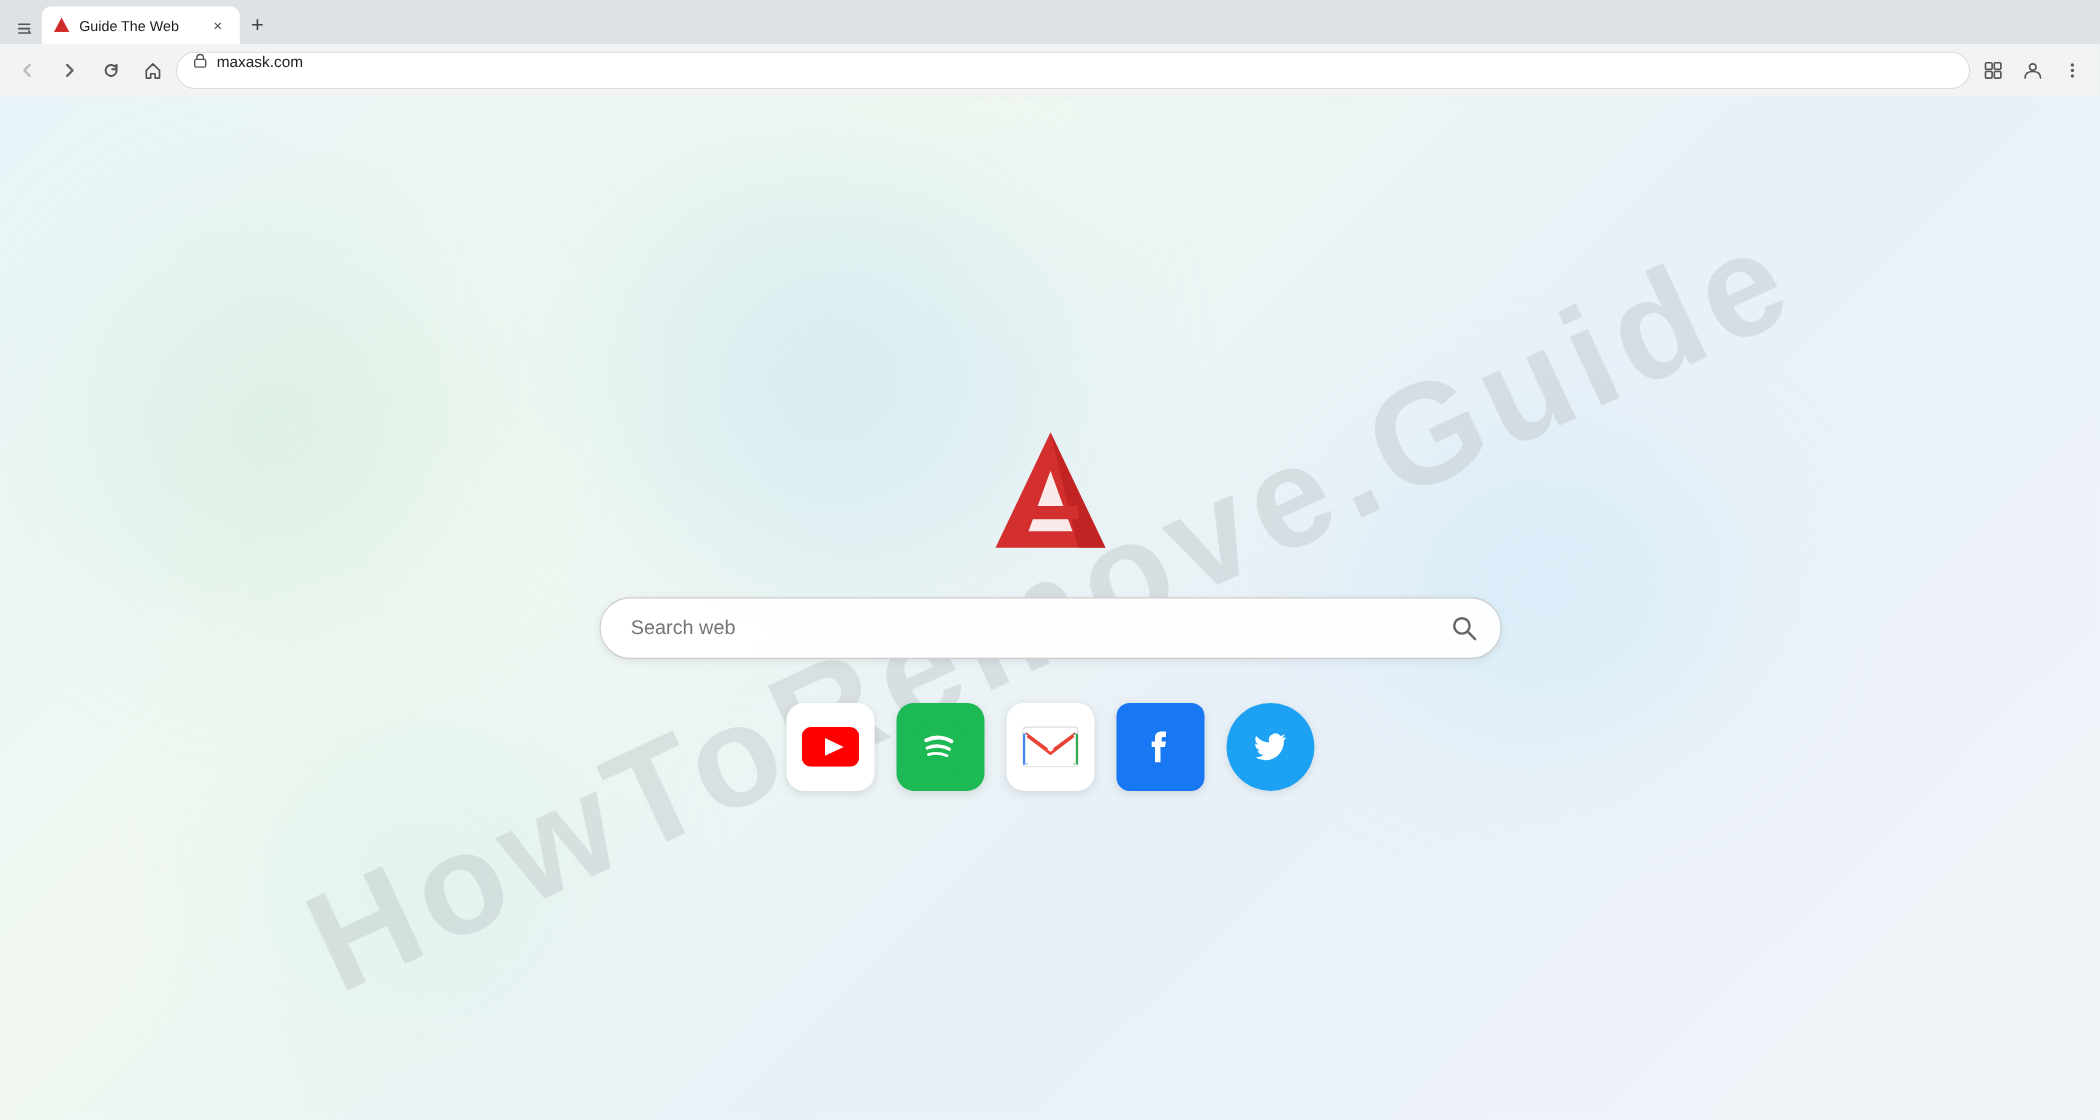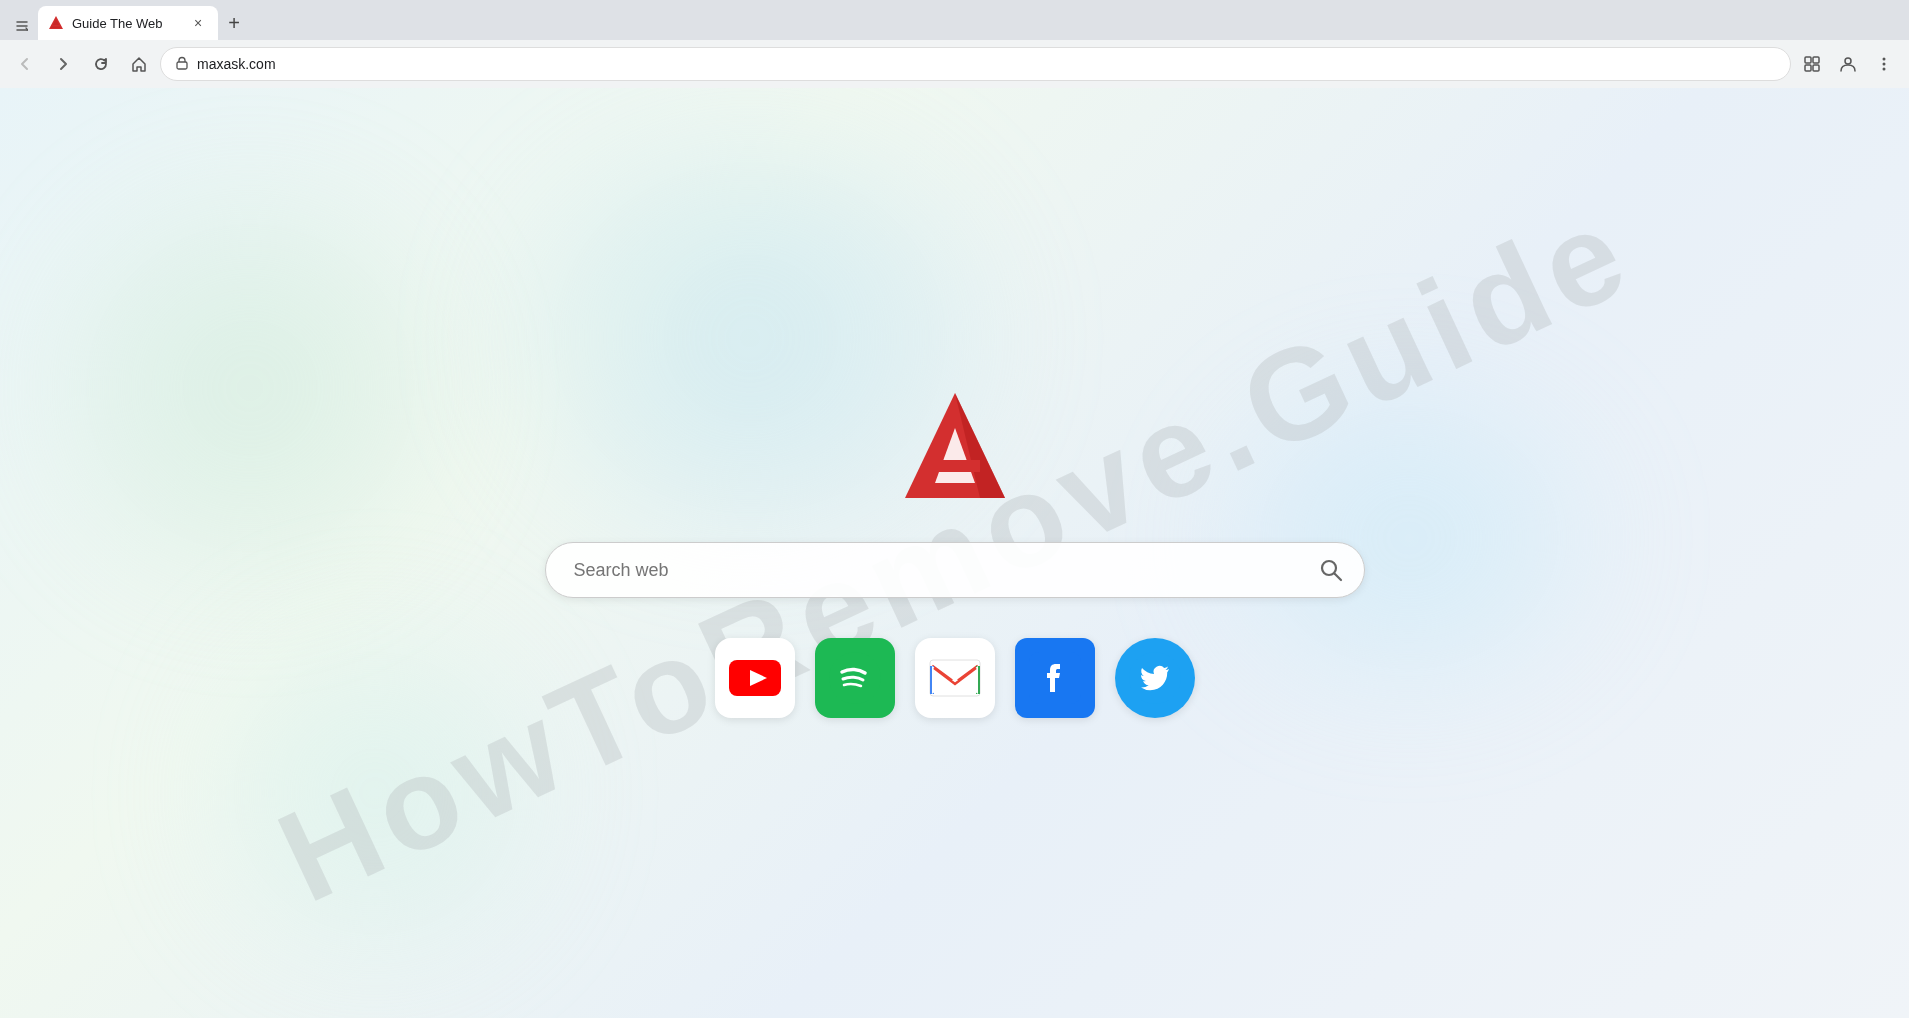--- a/index.html
+++ b/index.html
@@ -91,21 +91,21 @@
       font-size: 16px;
     }
     .nav-btn.disabled { color: #bbb; cursor: default; }
     .address-bar {
       flex: 1;
       height: 34px;
       background: #fff;
       border: 1px solid #ddd;
       border-radius: 20px;
       display: flex;
-      align-items: center;
+      align-items: flex-start;
       padding: 0 14px;
       gap: 8px;
       cursor: text;
     }
     .address-icon {
       font-size: 14px;
       color: #555;
     }
     .address-text {
       font-size: 14px;

